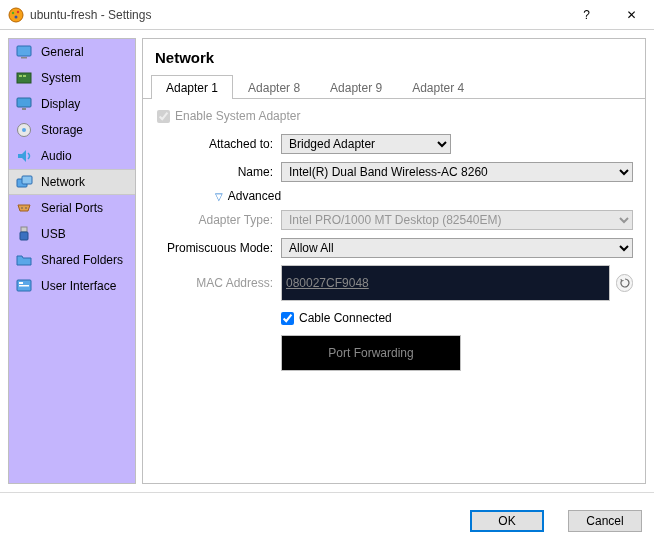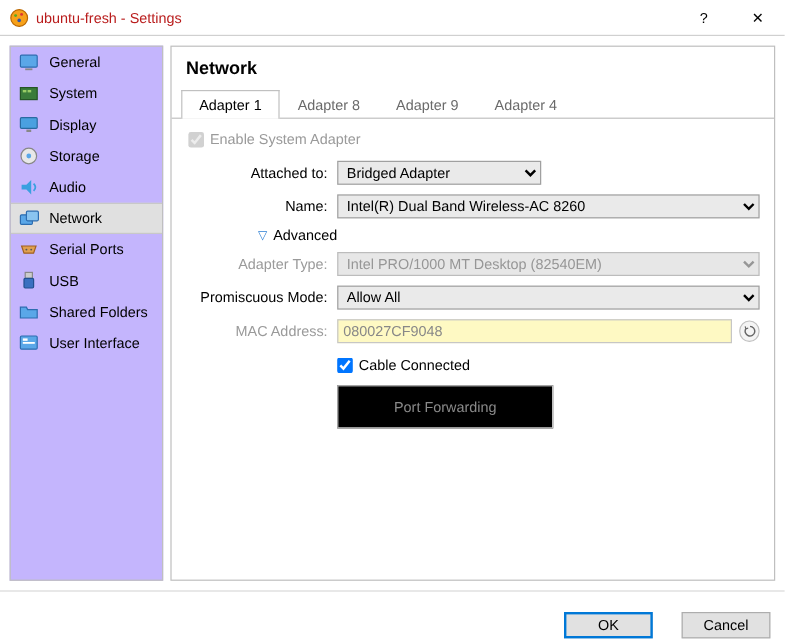--- a/index.html
+++ b/index.html
@@ -1,20 +1,20 @@
 <!DOCTYPE html>
 <html><head>
 <meta charset="utf-8">
 <style>
 * { box-sizing: border-box; margin: 0; padding: 0; font-family: "Segoe UI", Tahoma, sans-serif; font-size: 12px; }
 body { background: #fff; width: 654px; height: 533px; overflow: hidden; }
 
 .titlebar { height: 30px; display: flex; align-items: center; padding: 0 0 0 8px; border-bottom: 1px solid #d0d0d0; }
 .titlebar .app-icon { width: 16px; height: 16px; margin-right: 6px; }
-.titlebar .title { flex: 1; color: #b91c1c; font-size: 12px; }
+.titlebar .title { flex: 1; color: #404040; font-size: 12px; }
 .titlebar .win-btn { width: 45px; height: 30px; display: flex; align-items: center; justify-content: center; color: #000; }
 
 .body-area { display: flex; height: 462px; padding: 8px; gap: 6px; }
 
 .sidebar { width: 128px; border: 1px solid #bfbfbf; background: #c4b5fd; overflow: hidden; }
 .sidebar-item { display: flex; align-items: center; height: 26px; padding: 0 6px; gap: 8px; cursor: default; }
 .sidebar-item.selected { background: #e0e0e0; border-top: 1px solid #c8c8c8; border-bottom: 1px solid #c8c8c8; }
 .sidebar-item .icon { width: 18px; height: 18px; flex-shrink: 0; }
 .sidebar-item .label { color: #000; }
 
@@ -35,21 +35,21 @@
 .enable-row label { color: #9a9a9a; display: flex; align-items: center; gap: 5px; }
 .chk { width: 13px; height: 13px; }
 
 select { width: 100%; height: 20px; border: 1px solid #a0a0a0; background: #eaeaea; padding: 0 3px; }
 select.short { width: 170px; }
 select:disabled { color: #6a6a6a; background: #dedede; }
 
 .adv-row { display: flex; align-items: center; gap: 5px; margin: 4px 0 6px 60px; }
 .adv-twisty { color: #2d7fd3; font-size: 10px; }
 
-input[type=text] { width: 100%; height: 20px; border: 1px solid #c6c6c6; padding: 0 4px; background: #fef9c3; color: #888; }
+input[type=text] { width: 100%; height: 36px; border: 1px solid #c6c6c6; padding: 0 4px; background: #0f172a; color: #888; text-decoration: underline; }
 
 .mac-row { display: flex; align-items: center; gap: 6px; }
 .refresh-btn { width: 18px; height: 18px; border: 1px solid #c0c0c0; border-radius: 9px; background: #f4f4f4; display:flex; align-items:center; justify-content:center; }
 
 .pf-btn { width: 180px; height: 36px; border: 1px solid #c0c0c0; background: #000000; color: #8a8a8a; }
 
 .footer { height: 56px; border-top: 1px solid #dadada; display: flex; justify-content: flex-end; align-items: center; padding-right: 12px; gap: 24px; }
 .btn { min-width: 74px; height: 22px; border: 1px solid #adadad; background: #e1e1e1; color: #000; }
 .btn.default { border: 2px solid #0078d7; background: #e1e1e1; }
 

